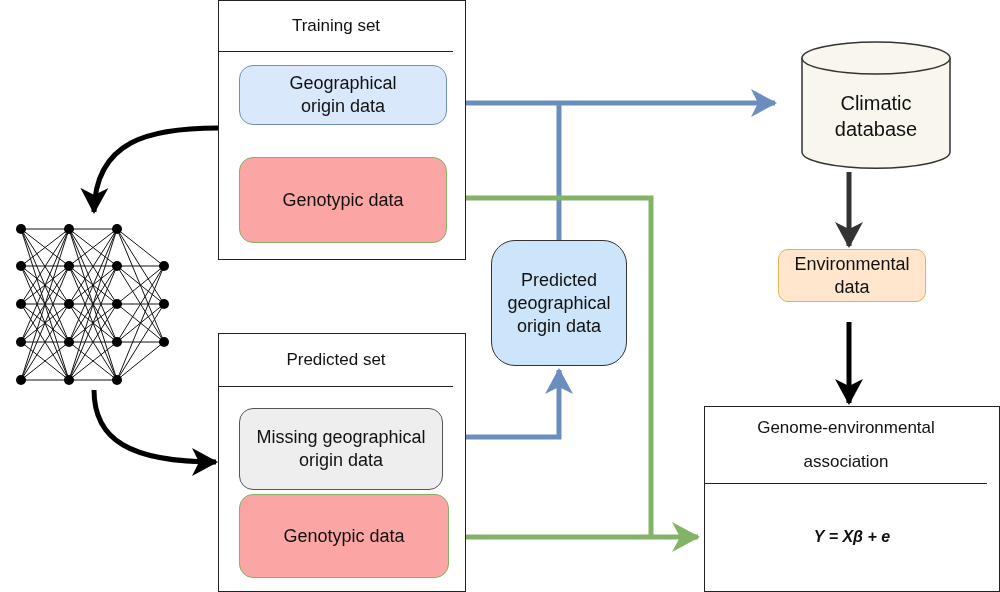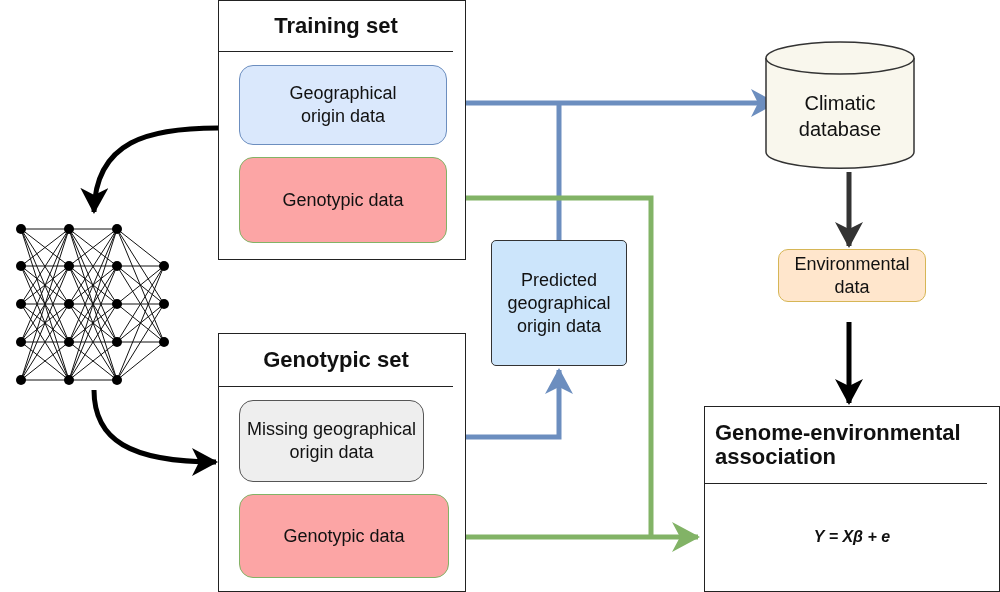--- a/index.html
+++ b/index.html
@@ -2,27 +2,27 @@
 <html><head>
 <meta charset="utf-8">
 <style>
   html, body { margin: 0; padding: 0; background: #ffffff; }
   body { width: 1000px; height: 592px; position: relative; overflow: hidden;
          font-family: "Liberation Sans", sans-serif; color: #111; }
   .abs { position: absolute; box-sizing: border-box; }
   .panel { border: 1.5px solid #222; background: #fff; }
   .panel-title { position: absolute; left: 0; right: 12px; top: 0; border-bottom: 1.5px solid #222;
                  display: flex; align-items: center; justify-content: center;
-                 font-weight: bold; font-size: 22px; }
+                 font-weight: normal; font-size: 17px; }
   .node { display: flex; align-items: center; justify-content: center; text-align: center;
           font-size: 18px; line-height: 23px; border-radius: 14px; border: 1.5px solid; }
   .blue { background: #dae8fc; border-color: #6c8ebf; }
   .green { background: #fca5a5; border-color: #82b366; }
   .grey { background: #eeeeee; border-color: #555; }
-  .pred { background: #cce5fb; border-color: #333; border-radius: 5px; }
+  .pred { background: #cce5fb; border-color: #333; border-radius: 24px; }
   .orange { background: #ffe6cc; border-color: #d6b656; border-radius: 10px; }
   svg.layer { position: absolute; left: 0; top: 0; }
   .cyl-text { display: flex; align-items: center; justify-content: center; text-align: center;
               font-size: 20px; line-height: 26px; }
   .formula { font-weight: bold; font-style: italic; font-size: 16px; }
 </style>
 </head>
 <body>
 
 <svg class="layer" width="1000" height="592">
@@ -144,38 +144,38 @@
       <circle cx="117" cy="342" r="5" fill="#000"></circle>
       <circle cx="117" cy="380" r="5" fill="#000"></circle>
       <circle cx="164" cy="266" r="5" fill="#000"></circle>
       <circle cx="164" cy="304" r="5" fill="#000"></circle>
       <circle cx="164" cy="342" r="5" fill="#000"></circle>
     </g>
 </svg>
 
 <div class="abs panel" style="left:218px; top:0px; width:248px; height:260px;">
   <div class="panel-title" style="height:50px;">Training set</div>
-  <div class="abs node blue" style="left:20px; top:64px; width:208px; height:80px; padding:0 42px;">Geographical origin data</div>
+  <div class="abs node blue" style="left:20px; top:64px; width:208px; height:60px; padding:0 42px;">Geographical origin data</div>
   <div class="abs node green" style="left:20px; top:156px; width:208px; height:86px;">Genotypic data</div>
 </div>
 
 <div class="abs panel" style="left:218px; top:333px; width:248px; height:259px;">
-  <div class="panel-title" style="height:52px;">Genotypic set</div>
-  <div class="abs node grey" style="left:20px; top:66px; width:185px; height:82px; padding:12px 6px;">Missing geographical origin data</div>
+  <div class="panel-title" style="height:52px;">Predicted set</div>
+  <div class="abs node grey" style="left:20px; top:74px; width:204px; height:82px; padding:12px 6px;">Missing geographical origin data</div>
   <div class="abs node green" style="left:20px; top:160px; width:210px; height:84px;">Genotypic data</div>
 </div>
 
 <div class="abs node pred" style="left:491px; top:240px; width:136px; height:126px; padding:0 8px;">Predicted geographical origin data</div>
 
-<div class="abs" style="left:764px; top:40px; width:152px; height:134px;">
+<div class="abs" style="left:800px; top:40px; width:152px; height:134px;">
   <svg width="152" height="134" style="position:absolute;left:0;top:0;">
     <path d="M2,18 L2,112 A73,16 0 0 0 150,112 L150,18" fill="#f9f7ed" stroke="#333" stroke-width="1.5"></path>
     <ellipse cx="76" cy="18" rx="74" ry="16" fill="#f9f7ed" stroke="#333" stroke-width="1.5"></ellipse>
   </svg>
   <div class="abs cyl-text" style="left:0; top:36px; width:152px; height:80px; padding:0 28px;">Climatic database</div>
 </div>
 
 <div class="abs node orange" style="left:778px; top:249px; width:148px; height:53px; padding:0 16px;">Environmental data</div>
 
 <div class="abs panel" style="left:704px; top:406px; width:296px; height:186px;">
-  <div class="panel-title" style="height:76px; padding:0 10px; line-height:24px; text-align:left;">Genome-environmental association</div>
+  <div class="panel-title" style="height:76px; padding:0 10px; line-height:34px; text-align:center;">Genome-environmental association</div>
   <div class="abs formula" style="left:0; right:0; top:76px; bottom:0; display:flex; align-items:center; justify-content:center;">Y = Xβ + e</div>
 </div>
 
 </body></html>

